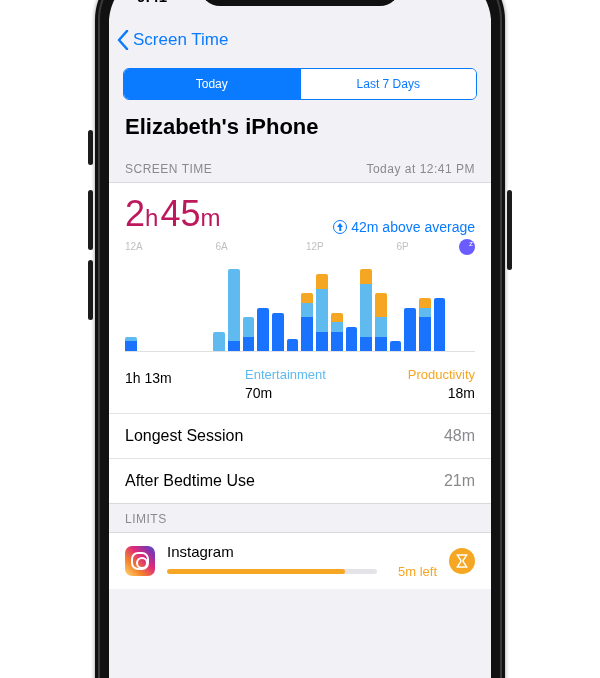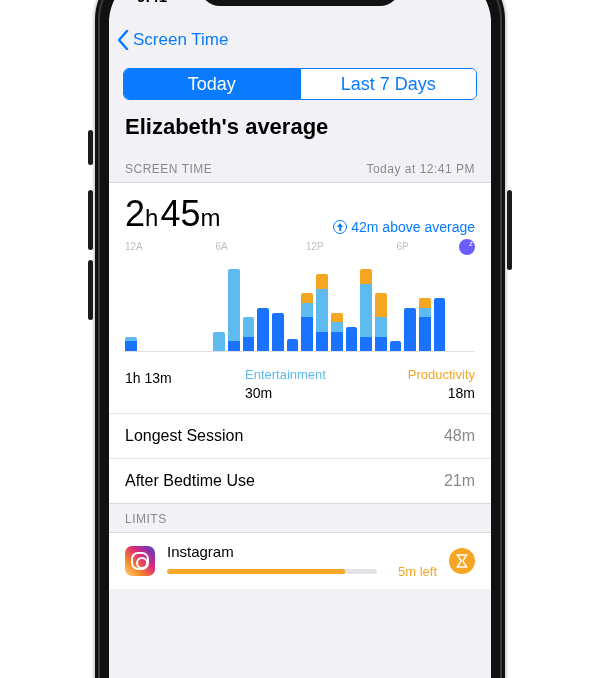--- a/index.html
+++ b/index.html
@@ -30,30 +30,30 @@
   .notch::after{ content:""; position:absolute; left:50%; transform:translateX(-50%); top:14px; width:50px; height:5px; border-radius:3px; background:#2a2a2a;}
   .statusbar { position:relative; height:44px; z-index:40;}
   .sb-time { position:absolute; left:28px; top:14px; font-size:15px; font-weight:600; color:#000; }
   
   .nav { height:44px; display:flex; align-items:center; padding:0 8px; background:#f2f2f6;}
   .back { display:flex; align-items:center; gap:4px; color:#0a7aff; font-size:17px;}
   .chev { width:12px; height:20px; }
   
   .seg-wrap { padding:6px 14px 10px; }
   .seg { display:flex; border:1.5px solid #0a7aff; border-radius:6px; overflow:hidden; height:32px;}
-  .seg-item { flex:1; display:flex; align-items:center; justify-content:center; font-size:18px; color:#0a7aff; background:#fff;}
+  .seg-item { flex:1; display:flex; align-items:center; justify-content:center; font-size:12px; color:#0a7aff; background:#fff;}
   .seg-item.active { background:#0a7aff; color:#fff; }
   .seg-item + .seg-item { border-left:1.5px solid #0a7aff; }
   .device-title { font-size:22px; font-weight:700; color:#000; padding:4px 16px 14px;}
   .sec-header { display:flex; justify-content:space-between; padding:8px 16px 6px; font-size:12px; color:#8a8a8e; letter-spacing:.5px;}
   
   .card { background:#fff; border-top:0.5px solid #d9d9dd; border-bottom:0.5px solid #d9d9dd; }
   .usage { padding:10px 16px 6px; }
   .usage-top { display:flex; justify-content:space-between; align-items:flex-end;}
-  .total { font-weight:300; color:#000000; }
+  .total { font-weight:300; color:#be185d; }
   .total .h{ font-size:36px;} .total .hu{ font-size:24px; margin-right:2px;}
   .total .m{ font-size:36px;} .total .mu{ font-size:24px;}
   .delta { color:#0a7aff; font-size:14px; display:flex; align-items:center; gap:4px;}
   .delta-icon{ width:14px; height:14px; border:1.5px solid #0a7aff; border-radius:50%; position:relative;}
   .delta-icon::before{ content:""; position:absolute; left:50%; top:2px; transform:translateX(-50%); border-left:3px solid transparent; border-right:3px solid transparent; border-bottom:4px solid #0a7aff;}
   .delta-icon::after{ content:""; position:absolute; left:50%; top:5px; transform:translateX(-50%); width:1.5px; height:5px; background:#0a7aff;}
   
   .chart { position:relative; height:110px; margin-top:6px;}
   .axis { position:absolute; top:0; display:flex; gap:12px; width:100%; font-size:10px; color:#c0c0c4;}
   .axis span{ flex:1;}
@@ -113,21 +113,21 @@
         </div>
       </div>
 
       <div class="seg-wrap">
         <div class="seg">
           <div class="seg-item active">Today</div>
           <div class="seg-item">Last 7 Days</div>
         </div>
       </div>
 
-      <div class="device-title">Elizabeth's average</div>
+      <div class="device-title">Elizabeth's iPhone</div>
 
       <div class="sec-header">
         <span>SCREEN TIME</span>
         <span>Today at 12:41 PM</span>
       </div>
 
       <div class="card">
         <div class="usage">
           <div class="usage-top">
             <div class="total">
@@ -225,21 +225,21 @@
               </div>
           </div>
         </div>
 
         <div class="cats">
           <div class="cat">
             <div class="cat-val">1h 13m</div>
           </div>
           <div class="cat">
             <div class="cat-name c-ent">Entertainment</div>
-            <div class="cat-val">30m</div>
+            <div class="cat-val">70m</div>
           </div>
           <div class="cat pro">
             <div class="cat-name c-pro">Productivity</div>
             <div class="cat-val">18m</div>
           </div>
         </div>
 
         <div class="stat-row">
           <span class="stat-label">Longest Session</span>
           <span class="stat-val">48m</span>

